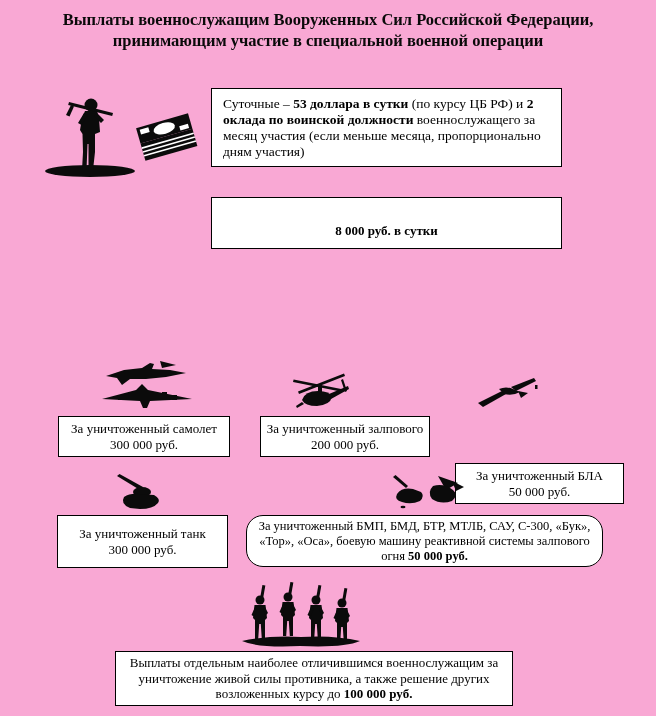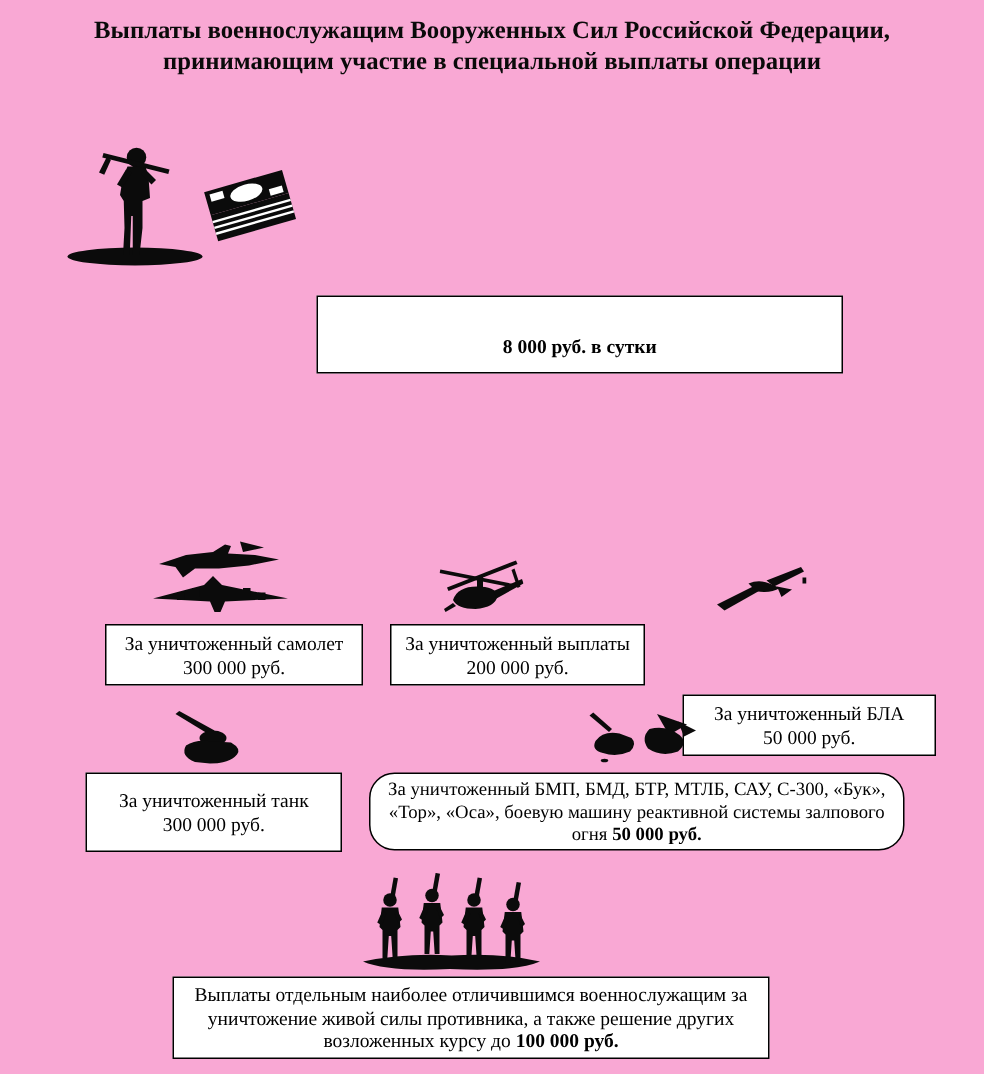--- a/index.html
+++ b/index.html
@@ -31,21 +31,21 @@
   .icon{position:absolute;}
   .icon svg{display:block;width:100%;height:100%;}
   .ink{fill:#0b0b0b;}
 </style>
 </head>
 <body>
 
 <div id="page">
 
   <div class="abs heading runs" style="top:9px;">
-      <div><span>Выплаты военнослужащим Вооруженных Сил Российской Федерации,</span><br><span>принимающим участие в специальной выплаты операции</span></div>
+      <div><span>Выплаты военнослужащим Вооруженных Сил Российской Федерации,</span><br><span>принимающим участие в специальной военной операции</span></div>
     </div>
 
   <div class="icon" style="left:44px;top:92px;width:92px;height:86px;">
     <svg viewBox="0 0 92 86">
       <ellipse class="ink" cx="46" cy="79" rx="45" ry="6"></ellipse>
       <circle class="ink" cx="47" cy="13" r="6.5"></circle>
       <path class="ink" d="M41 19 L53 19 L55 26 L56 40 L51 42 L51 60 L49 78 L44.5 78 L44.5 52 L43.5 52 L42.5 78 L38 78 L39 60 L38.5 42 L36 38 L38 26 Z"></path>
       <path class="ink" d="M25 10 L69 21 L68.2 24 L24.2 13 Z"></path>
       <path class="ink" d="M27 13 L22 23 L25.5 24.5 L30 14.5 Z"></path>
       <path class="ink" d="M40 21 L34 31 L37.5 33 L44 23 Z"></path>
@@ -61,20 +61,23 @@
         <rect x="6" y="38" width="54" height="1.6" fill="#fff"></rect>
         <rect x="6" y="42" width="54" height="1.6" fill="#fff"></rect>
         <rect class="ink" x="6" y="14" width="54" height="16"></rect>
         <ellipse cx="33" cy="22" rx="11" ry="5.5" fill="#fff"></ellipse>
         <rect x="9" y="16.5" width="9" height="5" fill="#fff"></rect>
         <rect x="48" y="24" width="9" height="4.5" fill="#fff"></rect>
       </g>
     </svg>
   </div>
 
+  <div class="abs tbox left runs" style="left:211px;top:88px;width:351px;height:79px;">
+      <div><span>Суточные – </span><b>53 доллара в сутки</b><span> (по курсу ЦБ РФ) и </span><b>2 оклада по воинской должности</b><span> военнослужащего за месяц участия (если меньше месяца, пропорционально дням участия)</span></div>
+    </div>
 
   <div class="abs tbox runs" style="left:211px;top:197px;width:351px;height:52px;padding:4px 10px;">
       <div><br><b>8 000 руб. в сутки</b></div>
     </div>
 
 
   <div class="icon" style="left:100px;top:360px;width:94px;height:50px;">
     <svg viewBox="0 0 94 50">
       <path class="ink" d="M60 1 L76 5 L62 8 Z"></path>
       <path class="ink" d="M6 16 L24 10 L42 8 L50 3 L54 4 L52 9 L70 10 L86 13 L66 17 L46 19 L30 19 L22 25 L17 18 Z"></path>
@@ -101,27 +104,27 @@
   <div class="icon" style="left:478px;top:376px;width:60px;height:32px;">
     <svg viewBox="0 0 60 32">
       <path class="ink" d="M0 27 L24 15 L28 18 L5 31 Z"></path>
       <path class="ink" d="M21 13 Q28 10 35 13 L42 16 Q35 20 26 18 Z"></path>
       <path class="ink" d="M33 11 L56 2 L58 5 L38 15 Z"></path>
       <path class="ink" d="M40 15 L50 17 L43 22 Z"></path>
       <rect class="ink" x="57" y="9" width="2.5" height="4"></rect>
     </svg>
   </div>
 
-  <div class="abs tbox" style="left:70px;top:416px;width:172px;height:41px;">
+  <div class="abs tbox" style="left:58px;top:416px;width:172px;height:41px;">
     <div>За уничтоженный самолет</div>
     <div class="amount">300 000 руб.</div>
   </div>
 
   <div class="abs tbox" style="left:260px;top:416px;width:170px;height:41px;">
-    <div>За уничтоженный выплаты</div>
+    <div>За уничтоженный залпового</div>
     <div class="amount">200 000 руб.</div>
   </div>
 
   <div class="abs tbox" style="left:455px;top:416px;width:169px;height:41px;margin-top:47px;">
     <div>За уничтоженный БЛА</div>
     <div class="amount">50 000 руб.</div>
   </div>
 
   <div class="icon" style="left:114px;top:474px;width:48px;height:38px;">
     <svg viewBox="0 0 48 38">

